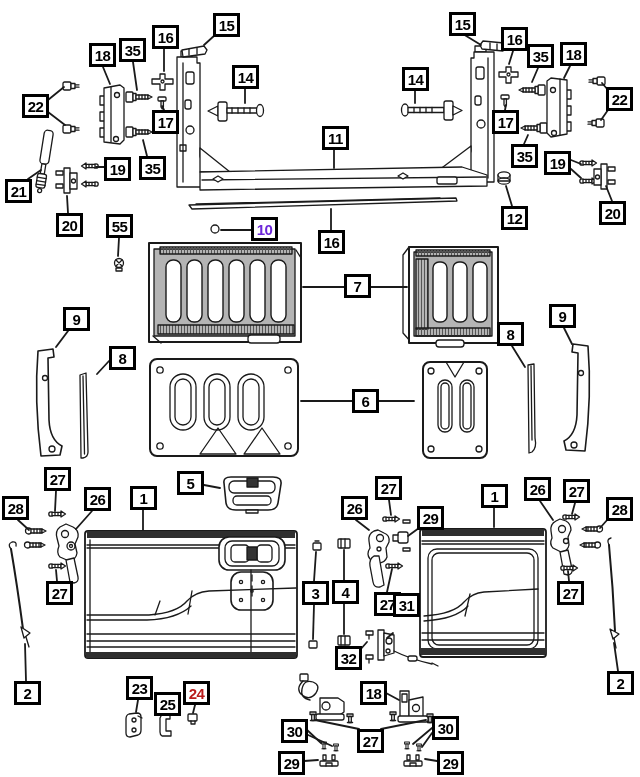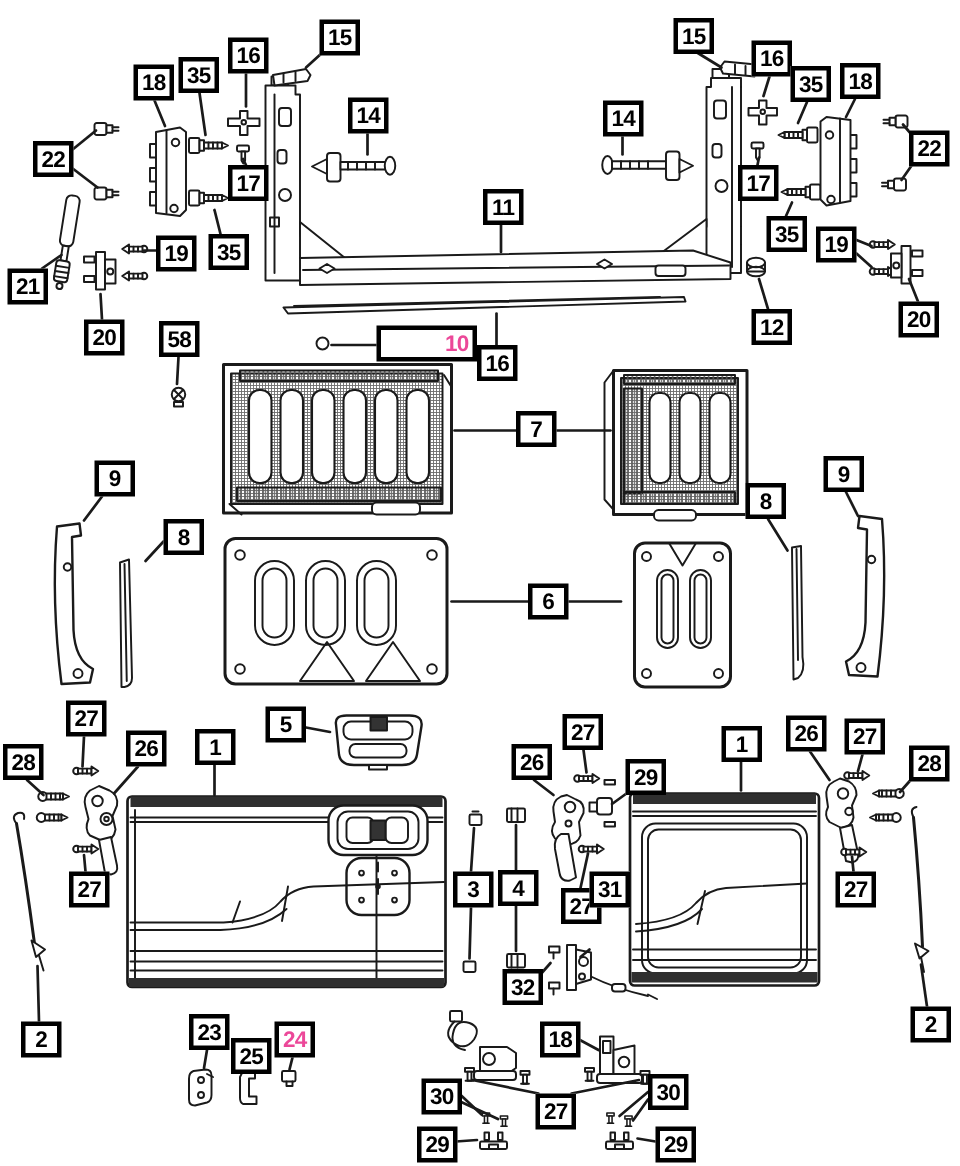--- a/index.html
+++ b/index.html
@@ -587,22 +587,22 @@
     <div class="callout" style="left: 152px; top: 25px; border-color: rgb(0, 0, 0); background: rgb(255, 255, 255); color: rgb(0, 0, 0);">16</div>
     <div class="callout" style="left: 119px; top: 38px; border-color: rgb(0, 0, 0); background: rgb(255, 255, 255); color: rgb(0, 0, 0);">35</div>
     <div class="callout" style="left: 89px; top: 43px; border-color: rgb(0, 0, 0); background: rgb(255, 255, 255); color: rgb(0, 0, 0);">18</div>
     <div class="callout" style="left: 22px; top: 94px; border-color: rgb(0, 0, 0); background: rgb(255, 255, 255); color: rgb(0, 0, 0);">22</div>
     <div class="callout" style="left: 232px; top: 65px; border-color: rgb(0, 0, 0); background: rgb(255, 255, 255); color: rgb(0, 0, 0);">14</div>
     <div class="callout" style="left: 152px; top: 110px; border-color: rgb(0, 0, 0); background: rgb(255, 255, 255); color: rgb(0, 0, 0);">17</div>
     <div class="callout" style="left: 104px; top: 157px; border-color: rgb(0, 0, 0); background: rgb(255, 255, 255); color: rgb(0, 0, 0);">19</div>
     <div class="callout" style="left: 139px; top: 156px; border-color: rgb(0, 0, 0); background: rgb(255, 255, 255); color: rgb(0, 0, 0);">35</div>
     <div class="callout" style="left: 5px; top: 179px; border-color: rgb(0, 0, 0); background: rgb(255, 255, 255); color: rgb(0, 0, 0); text-align: right;">21</div>
     <div class="callout" style="left: 56px; top: 213px; border-color: rgb(0, 0, 0); background: rgb(255, 255, 255); color: rgb(0, 0, 0);">20</div>
-    <div class="callout" style="left: 106px; top: 214px; border-color: rgb(0, 0, 0); background: rgb(255, 255, 255); color: rgb(0, 0, 0);">58</div>
-    <div class="callout" style="left: 251px; top: 217px; border-color: rgb(0, 0, 0); background: rgb(255, 255, 255); color: #ec4899; padding-left: 40px;">10</div>
+    <div class="callout" style="left: 106px; top: 214px; border-color: rgb(0, 0, 0); background: rgb(255, 255, 255); color: rgb(0, 0, 0);">55</div>
+    <div class="callout" style="left: 251px; top: 217px; border-color: rgb(0, 0, 0); background: rgb(255, 255, 255); color: #6d28d9;">10</div>
     <div class="callout" style="left: 322px; top: 126px; border-color: rgb(0, 0, 0); background: rgb(255, 255, 255); color: rgb(0, 0, 0);">11</div>
     <div class="callout" style="left: 318px; top: 230px; border-color: rgb(0, 0, 0); background: rgb(255, 255, 255); color: rgb(0, 0, 0);">16</div>
     <div class="callout" style="left: 449px; top: 12px; border-color: rgb(0, 0, 0); background: rgb(255, 255, 255); color: rgb(0, 0, 0);">15</div>
     <div class="callout" style="left: 501px; top: 27px; border-color: rgb(0, 0, 0); background: rgb(255, 255, 255); color: rgb(0, 0, 0);">16</div>
     <div class="callout" style="left: 527px; top: 44px; border-color: rgb(0, 0, 0); background: rgb(255, 255, 255); color: rgb(0, 0, 0);">35</div>
     <div class="callout" style="left: 560px; top: 42px; border-color: rgb(0, 0, 0); background: rgb(255, 255, 255); color: rgb(0, 0, 0);">18</div>
     <div class="callout" style="left: 606px; top: 87px; border-color: rgb(0, 0, 0); background: rgb(255, 255, 255); color: rgb(0, 0, 0);">22</div>
     <div class="callout" style="left: 402px; top: 67px; border-color: rgb(0, 0, 0); background: rgb(255, 255, 255); color: rgb(0, 0, 0);">14</div>
     <div class="callout" style="left: 492px; top: 110px; border-color: rgb(0, 0, 0); background: rgb(255, 255, 255); color: rgb(0, 0, 0);">17</div>
     <div class="callout" style="left: 511px; top: 144px; border-color: rgb(0, 0, 0); background: rgb(255, 255, 255); color: rgb(0, 0, 0);">35</div>
@@ -617,34 +617,34 @@
     <div class="callout" style="left: 352px; top: 389px; border-color: rgb(0, 0, 0); background: rgb(255, 255, 255); color: rgb(0, 0, 0);">6</div>
     <div class="callout" style="left: 177px; top: 471px; border-color: rgb(0, 0, 0); background: rgb(255, 255, 255); color: rgb(0, 0, 0);">5</div>
     <div class="callout" style="left: 130px; top: 486px; border-color: rgb(0, 0, 0); background: rgb(255, 255, 255); color: rgb(0, 0, 0);">1</div>
     <div class="callout" style="left: 44px; top: 467px; border-color: rgb(0, 0, 0); background: rgb(255, 255, 255); color: rgb(0, 0, 0);">27</div>
     <div class="callout" style="left: 84px; top: 487px; border-color: rgb(0, 0, 0); background: rgb(255, 255, 255); color: rgb(0, 0, 0);">26</div>
     <div class="callout" style="left: 2px; top: 496px; border-color: rgb(0, 0, 0); background: rgb(255, 255, 255); color: rgb(0, 0, 0);">28</div>
     <div class="callout" style="left: 46px; top: 581px; border-color: rgb(0, 0, 0); background: rgb(255, 255, 255); color: rgb(0, 0, 0);">27</div>
     <div class="callout" style="left: 14px; top: 681px; border-color: rgb(0, 0, 0); background: rgb(255, 255, 255); color: rgb(0, 0, 0);">2</div>
     <div class="callout" style="left: 126px; top: 676px; border-color: rgb(0, 0, 0); background: rgb(255, 255, 255); color: rgb(0, 0, 0);">23</div>
     <div class="callout" style="left: 154px; top: 682px; border-color: rgb(0, 0, 0); background: rgb(255, 255, 255); color: rgb(0, 0, 0); margin-top: 10px;">25</div>
-    <div class="callout" style="left: 183px; top: 681px; border-color: rgb(0, 0, 0); background: rgb(255, 255, 255); color: #ec4899;">24</div>
+    <div class="callout" style="left: 183px; top: 681px; border-color: rgb(0, 0, 0); background: rgb(255, 255, 255); color: #b91c1c;">24</div>
     <div class="callout" style="left: 302px; top: 581px; border-color: rgb(0, 0, 0); background: rgb(255, 255, 255); color: rgb(0, 0, 0);">3</div>
     <div class="callout" style="left: 332px; top: 580px; border-color: rgb(0, 0, 0); background: rgb(255, 255, 255); color: rgb(0, 0, 0);">4</div>
     <div class="callout" style="left: 341px; top: 496px; border-color: rgb(0, 0, 0); background: rgb(255, 255, 255); color: rgb(0, 0, 0);">26</div>
     <div class="callout" style="left: 375px; top: 476px; border-color: rgb(0, 0, 0); background: rgb(255, 255, 255); color: rgb(0, 0, 0);">27</div>
     <div class="callout" style="left: 417px; top: 506px; border-color: rgb(0, 0, 0); background: rgb(255, 255, 255); color: rgb(0, 0, 0);">29</div>
     <div class="callout" style="left: 481px; top: 484px; border-color: rgb(0, 0, 0); background: rgb(255, 255, 255); color: rgb(0, 0, 0);">1</div>
     <div class="callout" style="left: 524px; top: 477px; border-color: rgb(0, 0, 0); background: rgb(255, 255, 255); color: rgb(0, 0, 0);">26</div>
     <div class="callout" style="left: 563px; top: 479px; border-color: rgb(0, 0, 0); background: rgb(255, 255, 255); color: rgb(0, 0, 0);">27</div>
     <div class="callout" style="left: 606px; top: 497px; border-color: rgb(0, 0, 0); background: rgb(255, 255, 255); color: rgb(0, 0, 0);">28</div>
     <div class="callout" style="left: 557px; top: 581px; border-color: rgb(0, 0, 0); background: rgb(255, 255, 255); color: rgb(0, 0, 0);">27</div>
     <div class="callout" style="left: 607px; top: 671px; border-color: rgb(0, 0, 0); background: rgb(255, 255, 255); color: rgb(0, 0, 0);">2</div>
     <div class="callout" style="left: 374px; top: 592px; border-color: rgb(0, 0, 0); background: rgb(255, 255, 255); color: rgb(0, 0, 0);">27</div>
-    <div class="callout" style="left: 393px; top: 581px; border-color: rgb(0, 0, 0); background: rgb(255, 255, 255); color: rgb(0, 0, 0);">31</div>
+    <div class="callout" style="left: 393px; top: 593px; border-color: rgb(0, 0, 0); background: rgb(255, 255, 255); color: rgb(0, 0, 0);">31</div>
     <div class="callout" style="left: 335px; top: 646px; border-color: rgb(0, 0, 0); background: rgb(255, 255, 255); color: rgb(0, 0, 0);">32</div>
     <div class="callout" style="left: 360px; top: 681px; border-color: rgb(0, 0, 0); background: rgb(255, 255, 255); color: rgb(0, 0, 0);">18</div>
     <div class="callout" style="left: 357px; top: 729px; border-color: rgb(0, 0, 0); background: rgb(255, 255, 255); color: rgb(0, 0, 0);">27</div>
     <div class="callout" style="left: 281px; top: 719px; border-color: rgb(0, 0, 0); background: rgb(255, 255, 255); color: rgb(0, 0, 0);">30</div>
     <div class="callout" style="left: 278px; top: 751px; border-color: rgb(0, 0, 0); background: rgb(255, 255, 255); color: rgb(0, 0, 0);">29</div>
     <div class="callout" style="left: 432px; top: 716px; border-color: rgb(0, 0, 0); background: rgb(255, 255, 255); color: rgb(0, 0, 0);">30</div>
     <div class="callout" style="left: 437px; top: 751px; border-color: rgb(0, 0, 0); background: rgb(255, 255, 255); color: rgb(0, 0, 0);">29</div>
   </div>
 
 </body></html>

